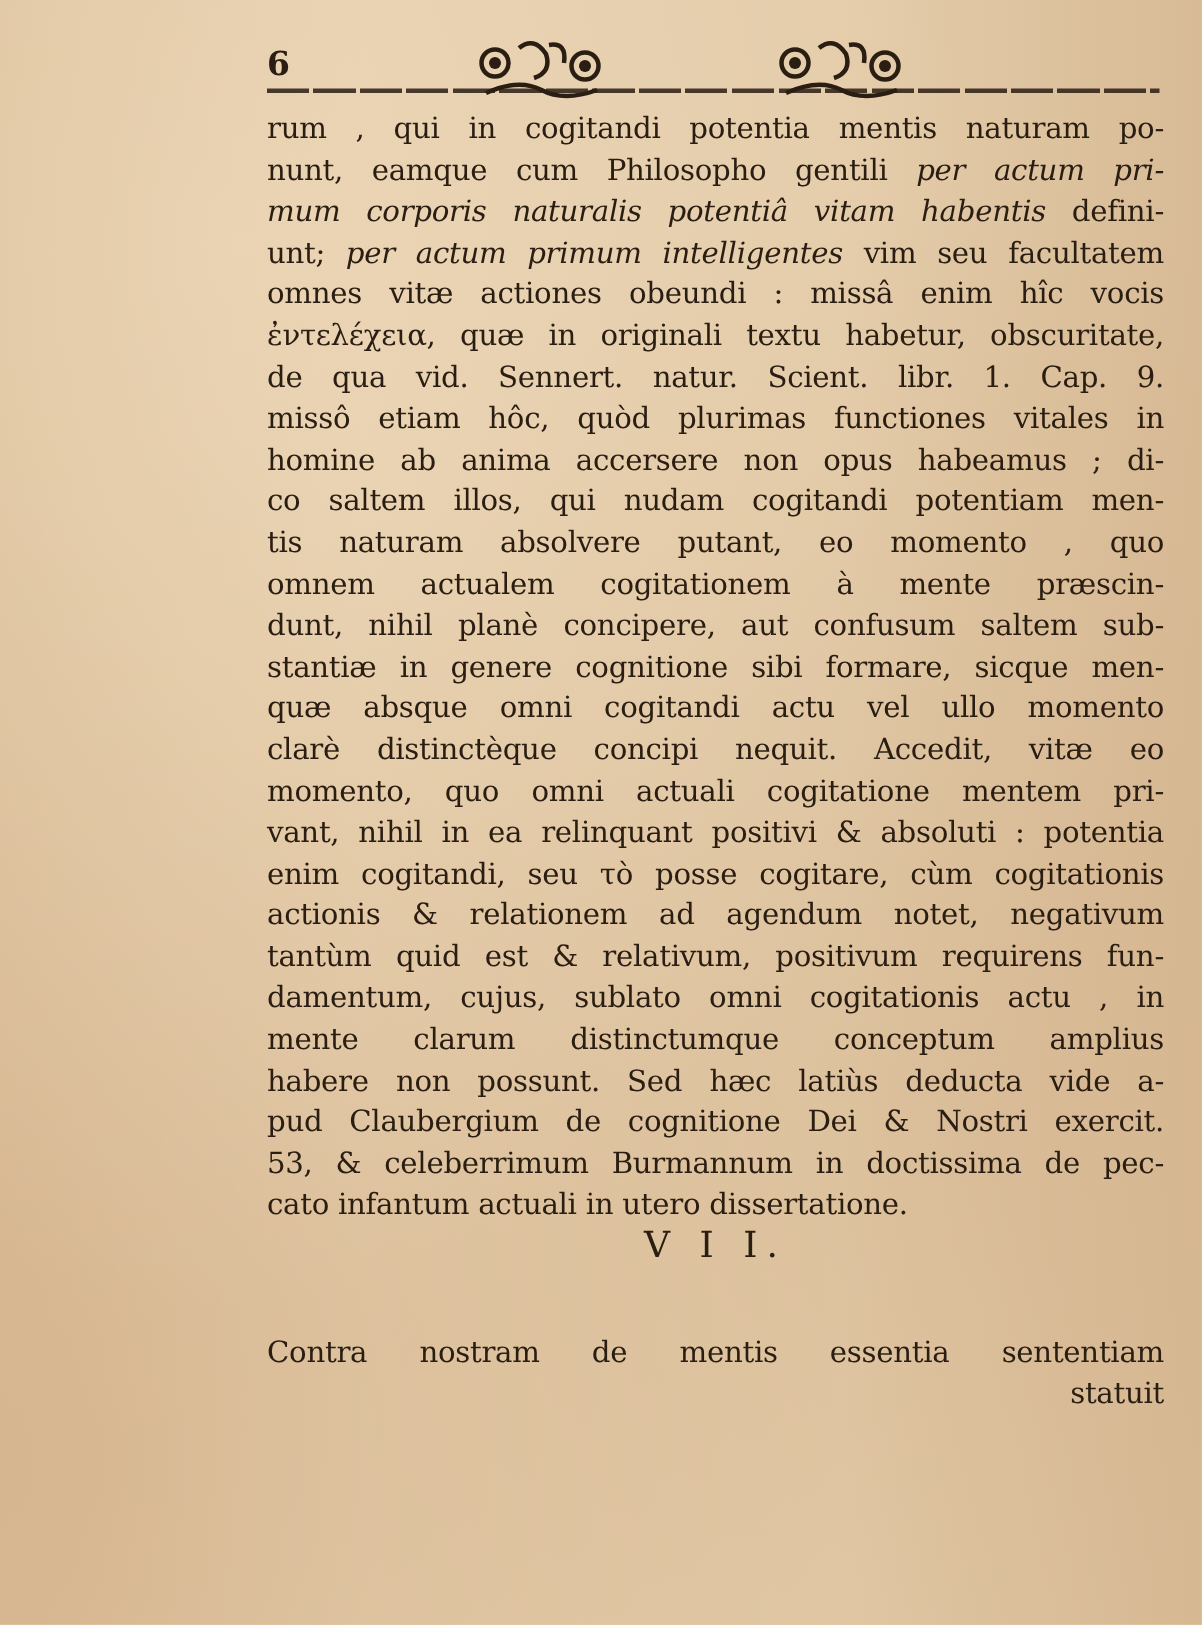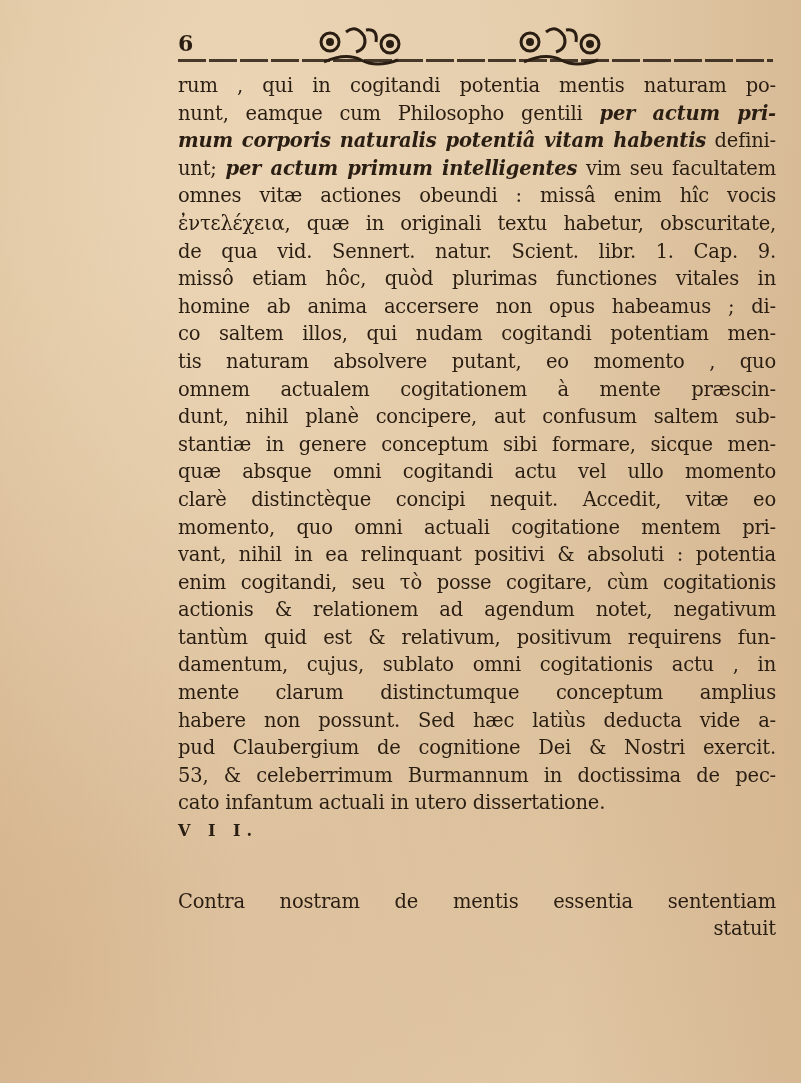--- a/index.html
+++ b/index.html
@@ -24,22 +24,22 @@
   .rule {
     position: absolute; left: 178px; top: 59px; width: 595px; height: 3px;
     background: repeating-linear-gradient(90deg, #2a1d12 0 28px, transparent 28px 31px);
     opacity: 0.85;
   }
   .body-text {
     position: absolute; left: 178px; top: 72px; width: 598px;
     font-size: 19.5px; line-height: 27.6px; letter-spacing: -0.2px;
   }
   .line { white-space: nowrap; display: block; text-align: justify; text-align-last: justify; height: 27.6px; }
-  .line em { font-style: italic; font-weight: bold; }
-  .section-num { display: block; text-align: left; font-weight: bold; font-size: 16px; letter-spacing: 6px; height: 27.6px; }
+  .line em { font-style: italic; font-weight: normal; }
+  .section-num { display: block; text-align: center; font-weight: normal; font-size: 24px; letter-spacing: 6px; height: 27.6px; }
   .indent { padding-left: 2px; margin-top: 43px; }
   .last-left { text-align-last: left; }
   .catchword { text-align: left; text-align-last: right; }
 </style>
 </head>
 <body>
 
 <div class="page">
   <div class="header">
     <span class="page-number">6</span>
@@ -80,21 +80,21 @@
         <span class="line"><span>unt; </span><em>per actum primum intelligentes</em><span> vim seu facultatem</span></span>
         <span class="line"><span>omnes vitæ actiones obeundi : missâ enim hîc vocis</span></span>
         <span class="line"><span>ἐντελέχεια, quæ in originali textu habetur, obscuritate,</span></span>
         <span class="line"><span>de qua vid. Sennert. natur. Scient. libr. 1. Cap. 9.</span></span>
         <span class="line"><span>missô etiam hôc, quòd plurimas functiones vitales in</span></span>
         <span class="line"><span>homine ab anima accersere non opus habeamus ; di-</span></span>
         <span class="line"><span>co saltem illos, qui nudam cogitandi potentiam men-</span></span>
         <span class="line"><span>tis naturam absolvere putant, eo momento , quo</span></span>
         <span class="line"><span>omnem actualem cogitationem à mente præscin-</span></span>
         <span class="line"><span>dunt, nihil planè concipere, aut confusum saltem sub-</span></span>
-        <span class="line"><span>stantiæ in genere conceptum sibi formare, sicque men-</span></span>
+        <span class="line"><span>stantiæ in genere cognitione sibi formare, sicque men-</span></span>
         <span class="line"><span>quæ absque omni cogitandi actu vel ullo momento</span></span>
         <span class="line"><span>clarè distinctèque concipi nequit. Accedit, vitæ eo</span></span>
         <span class="line"><span>momento, quo omni actuali cogitatione mentem pri-</span></span>
         <span class="line"><span>vant, nihil in ea relinquant positivi &amp; absoluti : potentia</span></span>
         <span class="line"><span>enim cogitandi, seu τὸ posse cogitare, cùm cogitationis</span></span>
         <span class="line"><span>actionis &amp; relationem ad agendum notet, negativum</span></span>
         <span class="line"><span>tantùm quid est &amp; relativum, positivum requirens fun-</span></span>
         <span class="line"><span>damentum, cujus, sublato omni cogitationis actu , in</span></span>
         <span class="line"><span>mente clarum distinctumque conceptum amplius</span></span>
         <span class="line"><span>habere non possunt. Sed hæc latiùs deducta vide a-</span></span>

